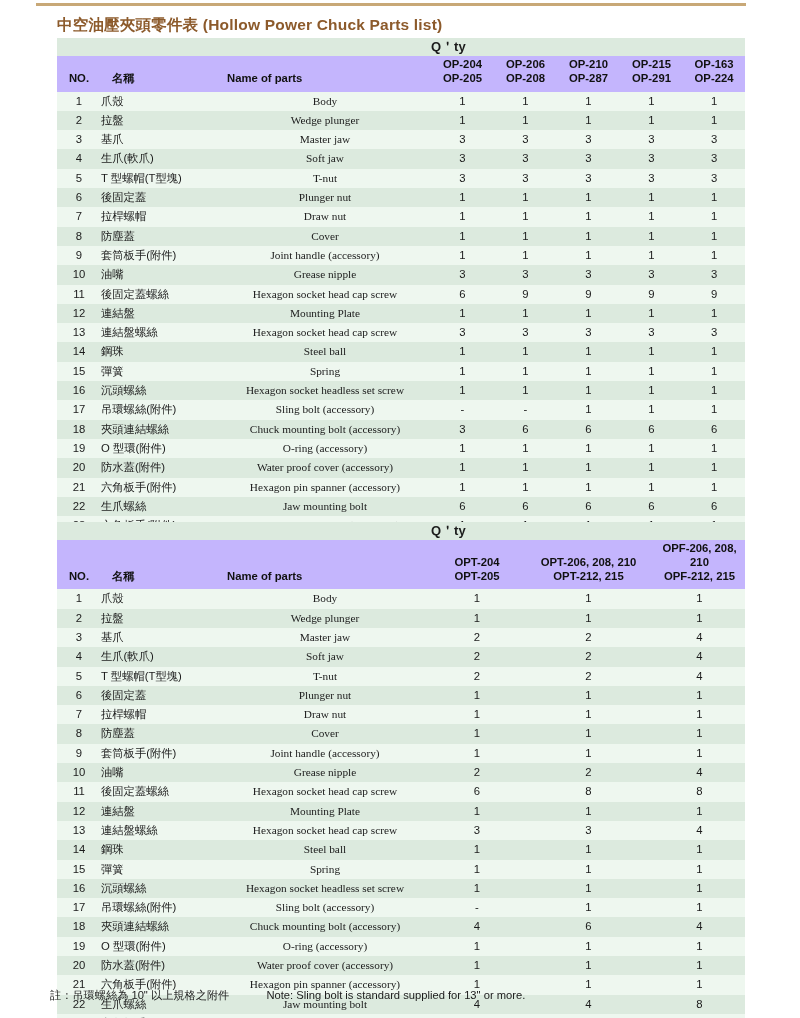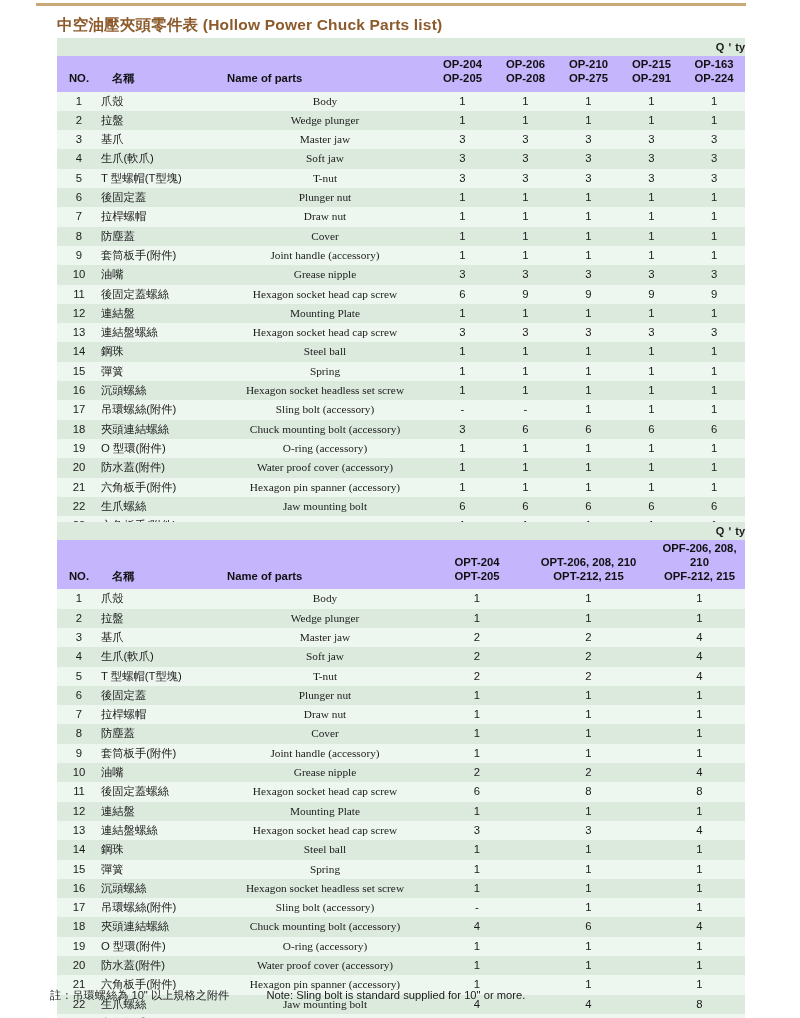--- a/index.html
+++ b/index.html
@@ -37,23 +37,23 @@
     table-layout: fixed;
     font-size: 11.3px;
     color: #1b1b1b;
   }
   #table1 { top: 38px; }
   #table2 { top: 522px; }
 
   .parts-table thead tr.qty-row th {
     background: #dceade;
     height: 18px;
-    font-size: 11px;
+    font-size: 13px;
     font-weight: bold;
-    text-align: right;
+    text-align: left;
     padding: 0;
     vertical-align: middle;
   }
   .parts-table thead tr.head-row th {
     background: #c4b5fd;
     font-weight: bold;
     font-size: 11.3px;
     padding: 2px 0 6px 0;
     vertical-align: bottom;
     line-height: 1.22;
@@ -121,21 +121,21 @@
         <th class="th-qty">
           <span class="l1">OP-204</span>
           <span class="l2">OP-205</span>
         </th>
         <th class="th-qty">
           <span class="l1">OP-206</span>
           <span class="l2">OP-208</span>
         </th>
         <th class="th-qty">
           <span class="l1">OP-210</span>
-          <span class="l2">OP-275</span>
+          <span class="l2">OP-287</span>
         </th>
         <th class="th-qty">
           <span class="l1">OP-215</span>
           <span class="l2">OP-291</span>
         </th>
         <th class="th-qty">
           <span class="l1">OP-163</span>
           <span class="l2">OP-224</span>
         </th>
       </tr>
@@ -619,16 +619,16 @@
           <td class="c-en">Hexagon pin spanner (accessory)</td>
           <td class="c-qty">1</td>
           <td class="c-qty">1</td>
           <td class="c-qty">1</td>
         </tr>
       </tbody>
   </table>
 
   <div class="footnote">
     <span class="note-cn">註：吊環螺絲為 10" 以上規格之附件</span>
-    <span class="note-en">Note: Sling bolt is standard supplied for 10" or more.</span>
+    <span class="note-en">Note: Sling bolt is standard supplied for 13" or more.</span>
   </div>
 
 </div>
 
 </body></html>

